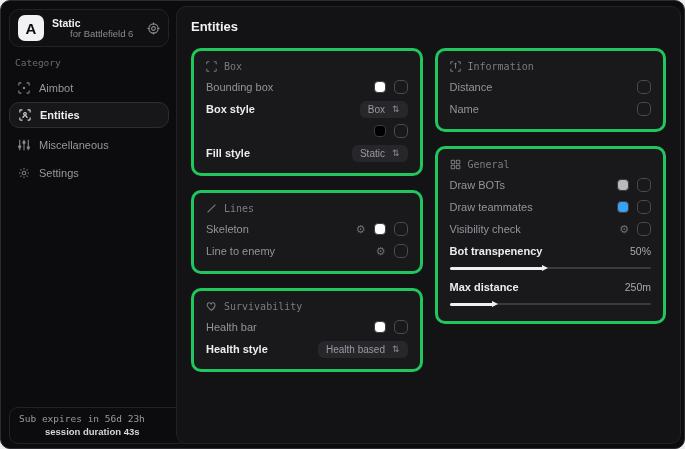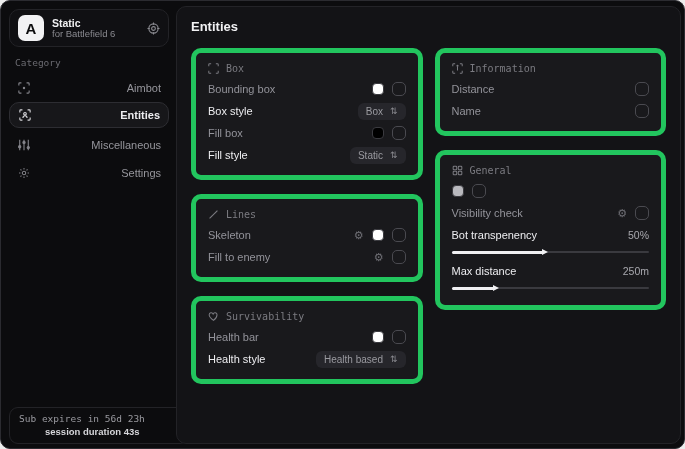--- a/index.html
+++ b/index.html
@@ -15,30 +15,30 @@
     border:1px solid #232327; border-radius:10px; background:#101013;
     display:flex; align-items:center; padding:0 8px; gap:8px;
   }
   .logo {
     width:26px; height:26px; background:#f2f2f4; border-radius:7px;
     display:flex; align-items:center; justify-content:center;
     color:#0c0c0e; font-weight:bold; font-size:15px; flex:0 0 auto;
   }
   .app-titles { flex:1; line-height:1.15; }
   .app-name { color:#f0f0f2; font-size:10.5px; font-weight:bold; }
-  .app-sub { color:#8a8a90; font-size:9.5px; }
+  .app-sub { color:#8a8a90; font-size:9.5px;margin-left:18px; }
   .app-gear { color:#8a8a90; flex:0 0 auto; display:flex; }
   .cat-label {
     position:absolute; left:14px; top:56px; color:#6b6b71; font-size:9.5px;
     font-family:"DejaVu Sans Mono", monospace;
   }
   .side-item {
     position:absolute; left:8px; width:160px; height:26px;
     display:flex; align-items:center; gap:9px; padding:0 8px;
-    color:#96969c; font-size:11px; border-radius:10px; cursor:pointer;justify-content:space-between;
+    color:#96969c; font-size:11px; border-radius:10px; cursor:pointer;
   }
   .side-item .si-icon { display:flex; width:13px; justify-content:center; color:#84848a; }
   .side-item.selected {
     background:#17171a; border:1px solid #2d2d32; color:#ededf0; font-weight:bold;
   }
   .side-item.selected .si-icon { color:#d8d8dc; }
   .sub-box {
     position:absolute; left:8px; top:406px; width:180px; height:37px;
     border:1px solid #232327; border-radius:9px; padding:5px 9px;
   }
@@ -47,31 +47,31 @@
   
   .main {
     position:absolute; left:175px; top:5px; width:505px; height:438px;
     background:#131316; border:1px solid #232327; border-radius:10px;
     padding:12px 14px;
   }
   .page-title { color:#f2f2f4; font-size:13px; font-weight:bold; margin-bottom:14px; }
   .cols { display:flex; gap:12px; }
   .col { display:flex; flex-direction:column; gap:14px; width:237px; }
   .card {
-    background:#19191c; border:5px solid #22c55e; border-radius:10px;
+    background:#19191c; border:3px solid #22c55e; border-radius:10px;
     padding:10px 12px 9px 12px;
   }
   .card-head {
     display:flex; align-items:center; gap:7px; color:#7b7b81;
     font-family:"DejaVu Sans Mono", monospace; font-size:10px; margin-bottom:4px;
   }
   .card-head svg { display:block; }
-  .row { display:flex; align-items:center; height:22px; }
+  .row { display:flex; align-items:center; height:22px;justify-content:flex-end; }
   .lbl { flex:1; font-size:11px; color:#93939a; }
-  .lbl.bright { color:#ededf0; font-weight:normal; }
+  .lbl.bright { color:#ededf0; font-weight:bold; }
   .ctrl { display:flex; align-items:center; gap:8px; }
   .checkbox {
     width:14px; height:14px; border:1.5px solid #4a4a50; border-radius:5px;
     background:transparent; cursor:pointer;
   }
   .swatch { width:12px; height:12px; border-radius:4px; border:1px solid #3a3a3f; cursor:pointer; }
   .mini-gear { color:#6e6e74; font-size:11px; line-height:1; cursor:pointer; }
   .pill {
     display:flex; align-items:center; gap:7px; background:#26262b; border-radius:6px;
     padding:3px 8px; color:#9a9aa0; font-size:10px; cursor:pointer;
@@ -199,21 +199,20 @@
             </span>
           </div>
           <div class="row">
             <span class="lbl bright">Box style</span>
             <span class="pill">
               <span>Box</span>
               <span class="updown">⇅</span>
             </span>
           </div>
           <div class="row">
-            <span class="lbl">Fill box</span>
             <span class="ctrl">
               <span class="swatch" style="background: rgb(0, 0, 0);"></span>
               <span class="checkbox"></span>
             </span>
           </div>
           <div class="row">
             <span class="lbl bright">Fill style</span>
             <span class="pill">
               <span>Static</span>
               <span class="updown">⇅</span>
@@ -232,21 +231,21 @@
           </div>
           <div class="row">
             <span class="lbl">Skeleton</span>
             <span class="ctrl">
               <span class="mini-gear">⚙</span>
               <span class="swatch" style="background: rgb(255, 255, 255);"></span>
               <span class="checkbox"></span>
             </span>
           </div>
           <div class="row">
-            <span class="lbl">Fill to enemy</span>
+            <span class="lbl">Line to enemy</span>
             <span class="ctrl">
               <span class="mini-gear">⚙</span>
               <span class="checkbox"></span>
             </span>
           </div>
         </div>
 
         <div class="card">
           <div class="card-head">
             <span>
@@ -309,22 +308,30 @@
               <svg width="11" height="11" viewBox="0 0 14 14" fill="none" stroke="#7b7b81" stroke-width="1.3">
                 <rect x="1.5" y="1.5" width="4.5" height="4.5" rx="1"></rect>
                   <rect x="8" y="1.5" width="4.5" height="4.5" rx="1"></rect>
                 <rect x="1.5" y="8" width="4.5" height="4.5" rx="1"></rect>
                   <rect x="8" y="8" width="4.5" height="4.5" rx="1"></rect>
               </svg>
             </span>
             <span>General</span>
           </div>
           <div class="row">
+            <span class="lbl">Draw BOTs</span>
             <span class="ctrl">
               <span class="swatch" style="background: rgb(185, 185, 190);"></span>
+              <span class="checkbox"></span>
+            </span>
+          </div>
+          <div class="row">
+            <span class="lbl">Draw teammates</span>
+            <span class="ctrl">
+              <span class="swatch" style="background: rgb(58, 162, 245);"></span>
               <span class="checkbox"></span>
             </span>
           </div>
           <div class="row">
             <span class="lbl">Visibility check</span>
             <span class="ctrl">
               <span class="mini-gear">⚙</span>
               <span class="checkbox"></span>
             </span>
           </div>

